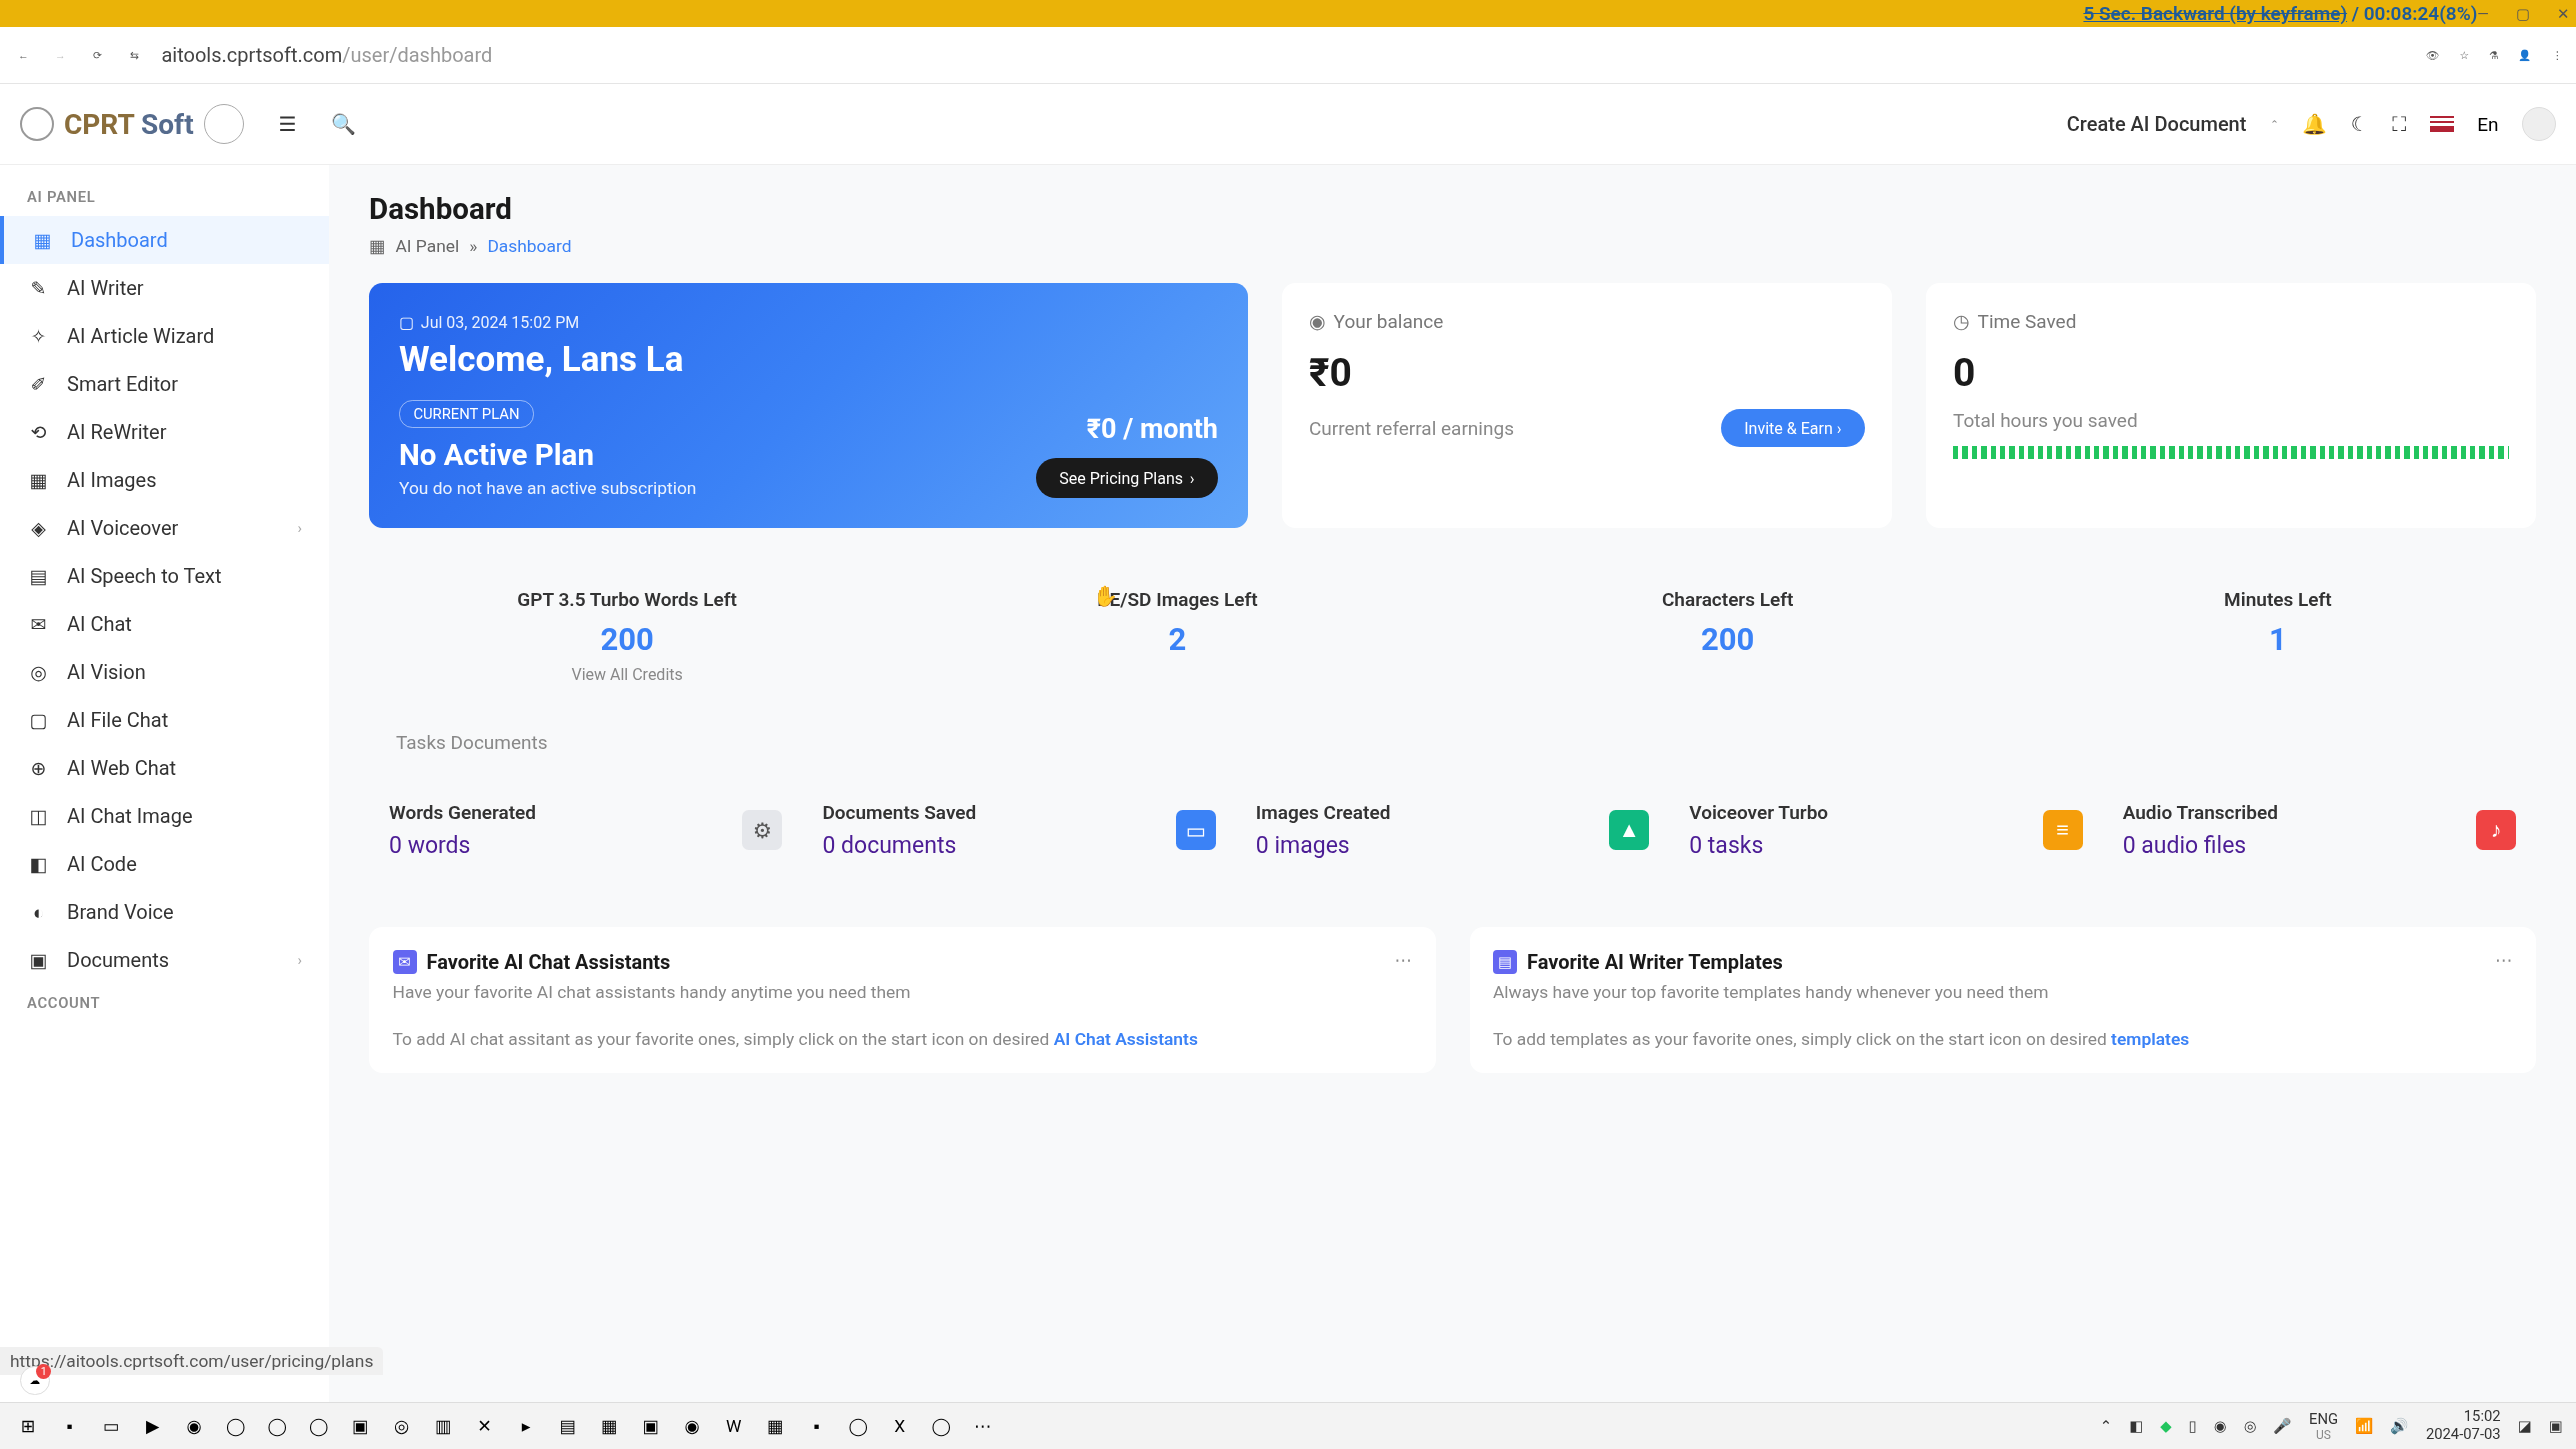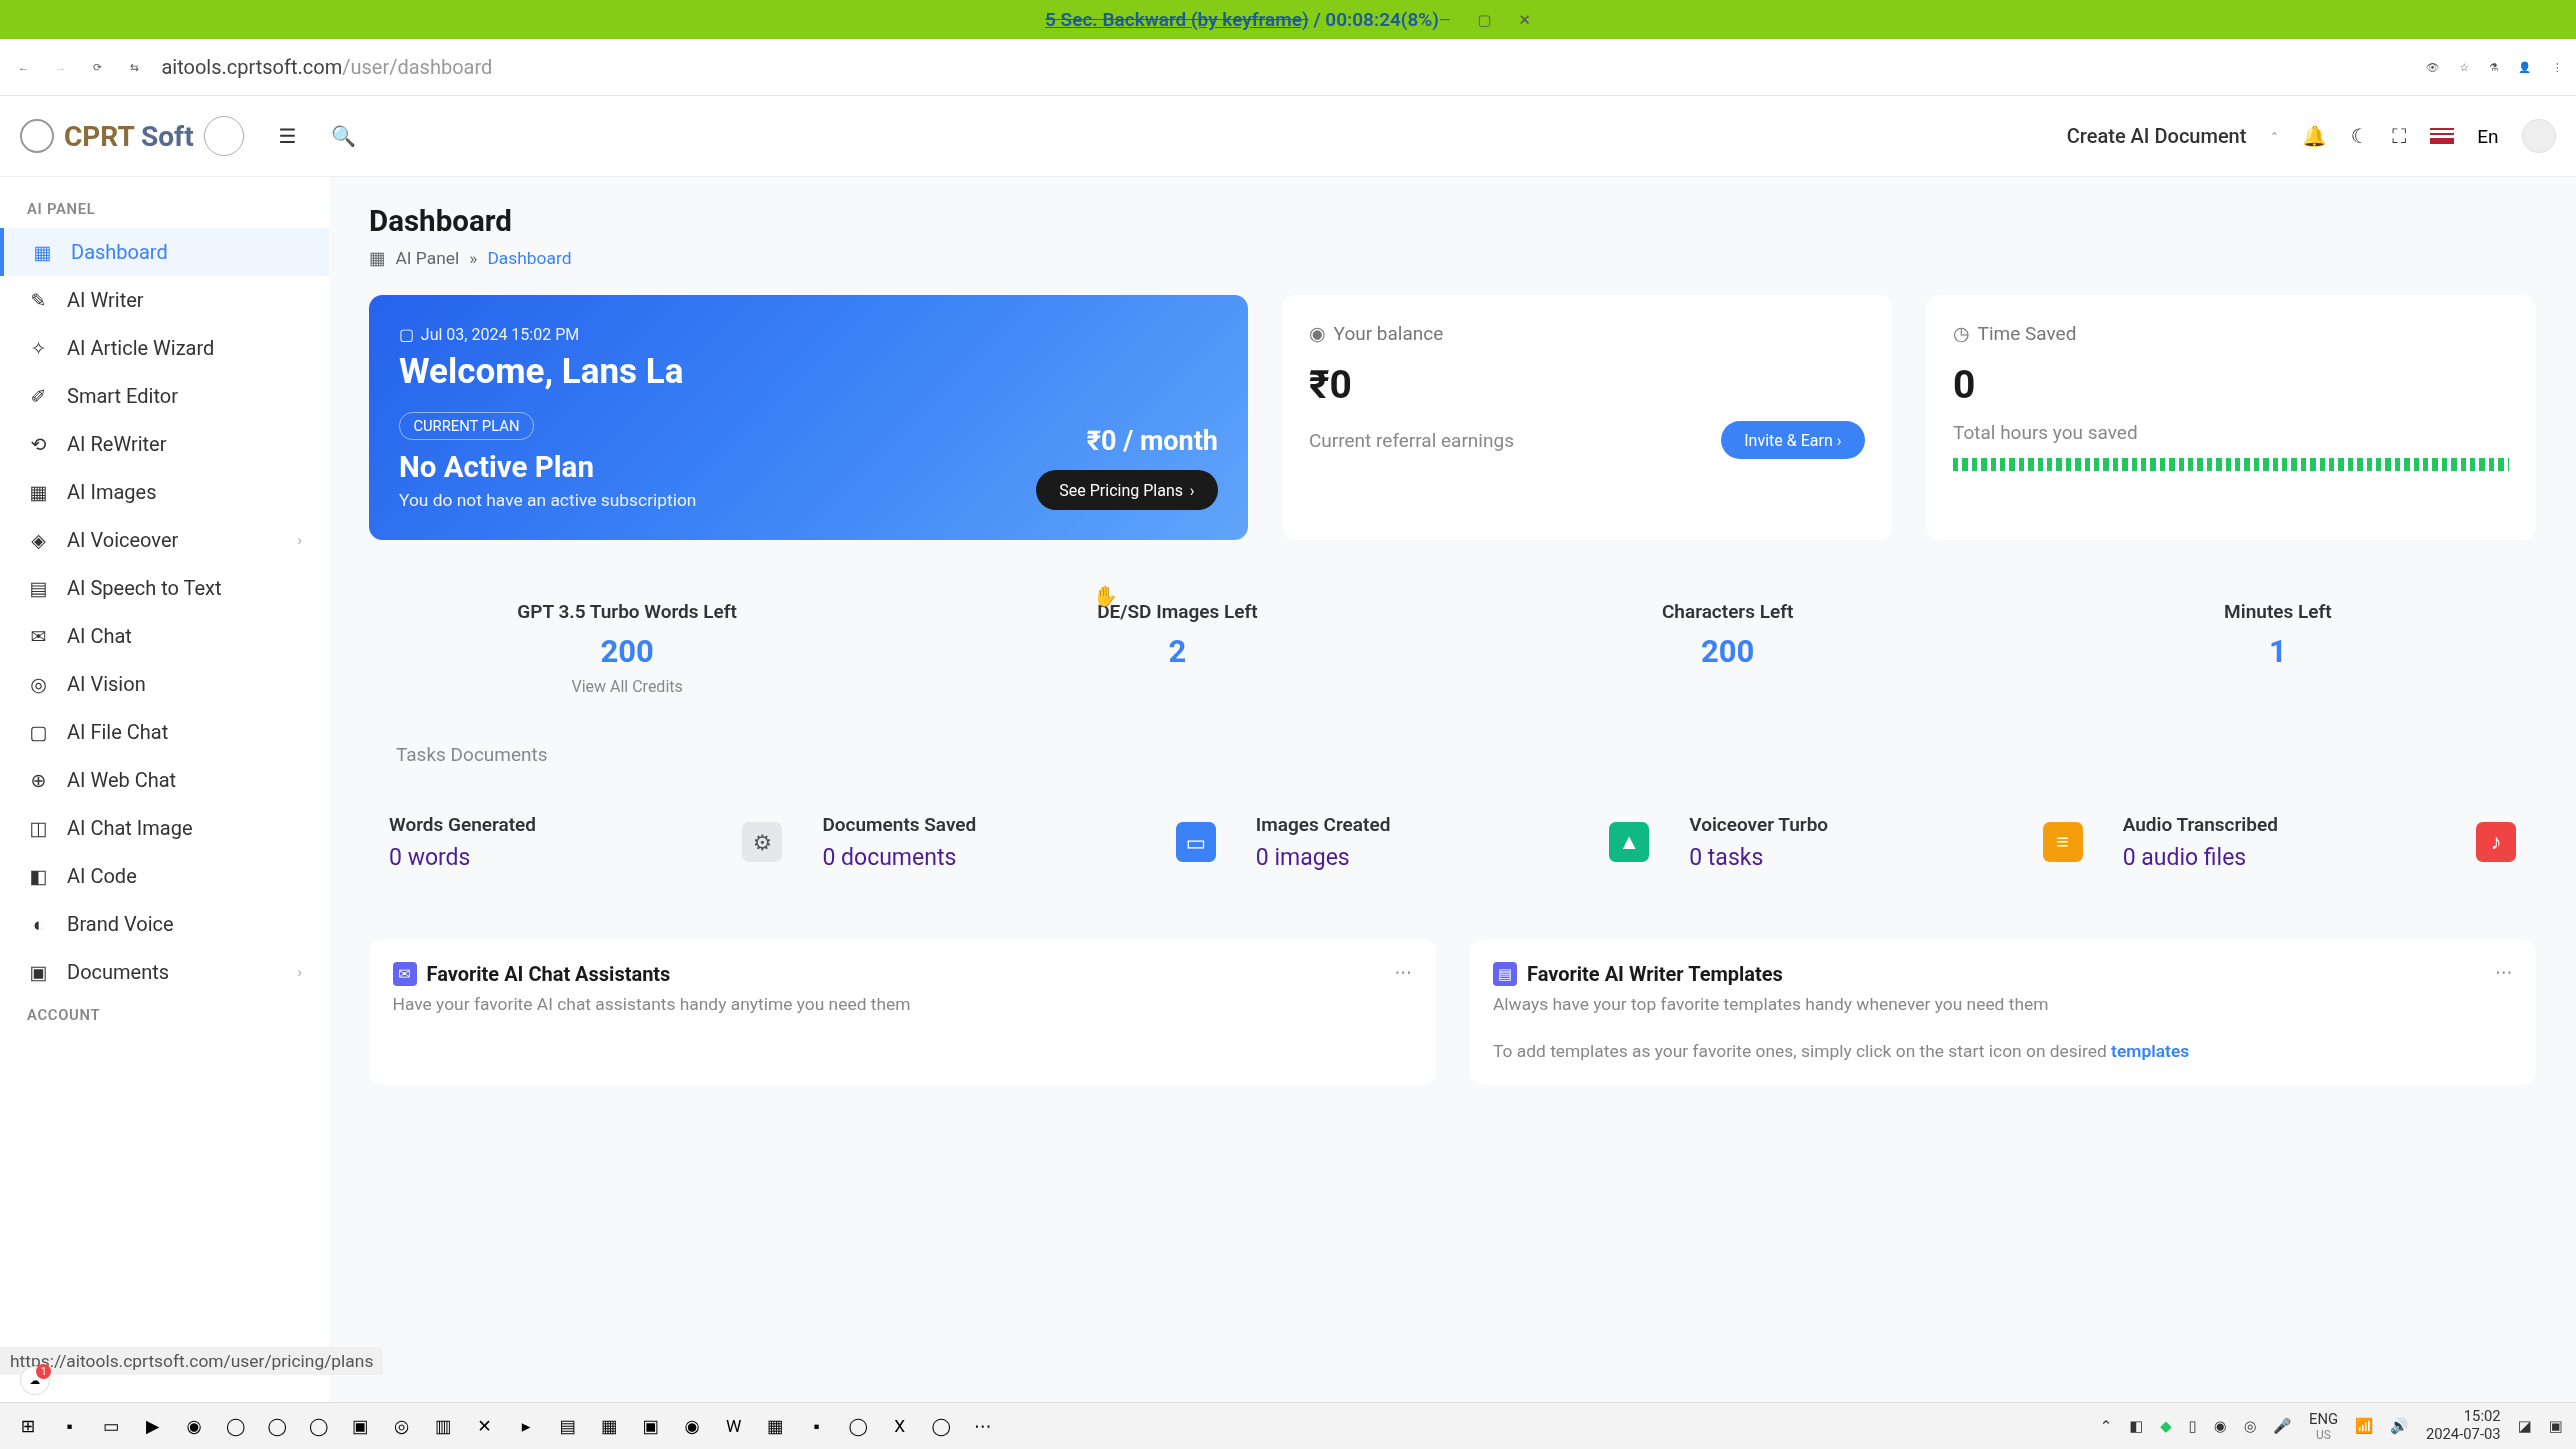--- a/index.html
+++ b/index.html
@@ -1,17 +1,17 @@
 <!DOCTYPE html>
 <html style="font-size:10.7px"><head>
 <meta charset="utf-8">
 <style>
 *{margin:0;padding:0;box-sizing:border-box;font-family:-apple-system,BlinkMacSystemFont,"Segoe UI",Roboto,sans-serif}
 body{background:#f8f9fa;width:2576px;height:1449px;overflow:hidden;position:relative}
-.titlebar{height:39px;background:#84cc16;display:flex;align-items:center;padding:0 6.7px;justify-content:center}
+.titlebar{height:27px;background:#eab308;display:flex;align-items:center;padding:0 6.7px;justify-content:flex-end}
 .titlebar-text{color:#1e5b99;font-size:19px;font-weight:600;text-decoration:line-through underline}
 .titlebar-after{color:#1e5b99;font-size:19px;font-weight:600}
 .win-ctrl{display:flex;gap:27px;color:#555;font-size:14.8px}
 .browserbar{height:57px;background:#fff;display:flex;align-items:center;padding:0 13.4px;gap:17px;border-bottom:0.7px solid #e5e5e5}
 .bricon{width:20px;height:20px;color:#555;display:flex;align-items:center;justify-content:center}
 .url{color:#444;font-size:20px;flex:1}
 .url-dim{color:#999}
 .br-right{display:flex;gap:20px;color:#555}
 .appheader{height:81px;background:#fff;display:flex;align-items:center;padding:0 20px;justify-content:space-between;border-bottom:0.7px solid #eee}
 .logo{display:flex;align-items:center;gap:10px}
@@ -327,20 +327,21 @@
       </div>
 
     <div class="fav-row" id="fav-row">
         <div class="fav-card">
           <div class="fav-more">⋯</div>
           <div class="fav-head">
             <div class="fav-icon fi-chat">✉</div>
             <div class="fav-title">Favorite AI Chat Assistants</div>
           </div>
           <div class="fav-sub">Have your favorite AI chat assistants handy anytime you need them</div>
+          <div class="fav-hint">To add AI chat assitant as your favorite ones, simply click on the start icon on desired <span class="fav-link">AI Chat Assistants</span></div>
         </div>
         <div class="fav-card">
           <div class="fav-more">⋯</div>
           <div class="fav-head">
             <div class="fav-icon fi-tpl">▤</div>
             <div class="fav-title">Favorite AI Writer Templates</div>
           </div>
           <div class="fav-sub">Always have your top favorite templates handy whenever you need them</div>
           <div class="fav-hint">To add templates as your favorite ones, simply click on the start icon on desired <span class="fav-link">templates</span></div>
         </div>

